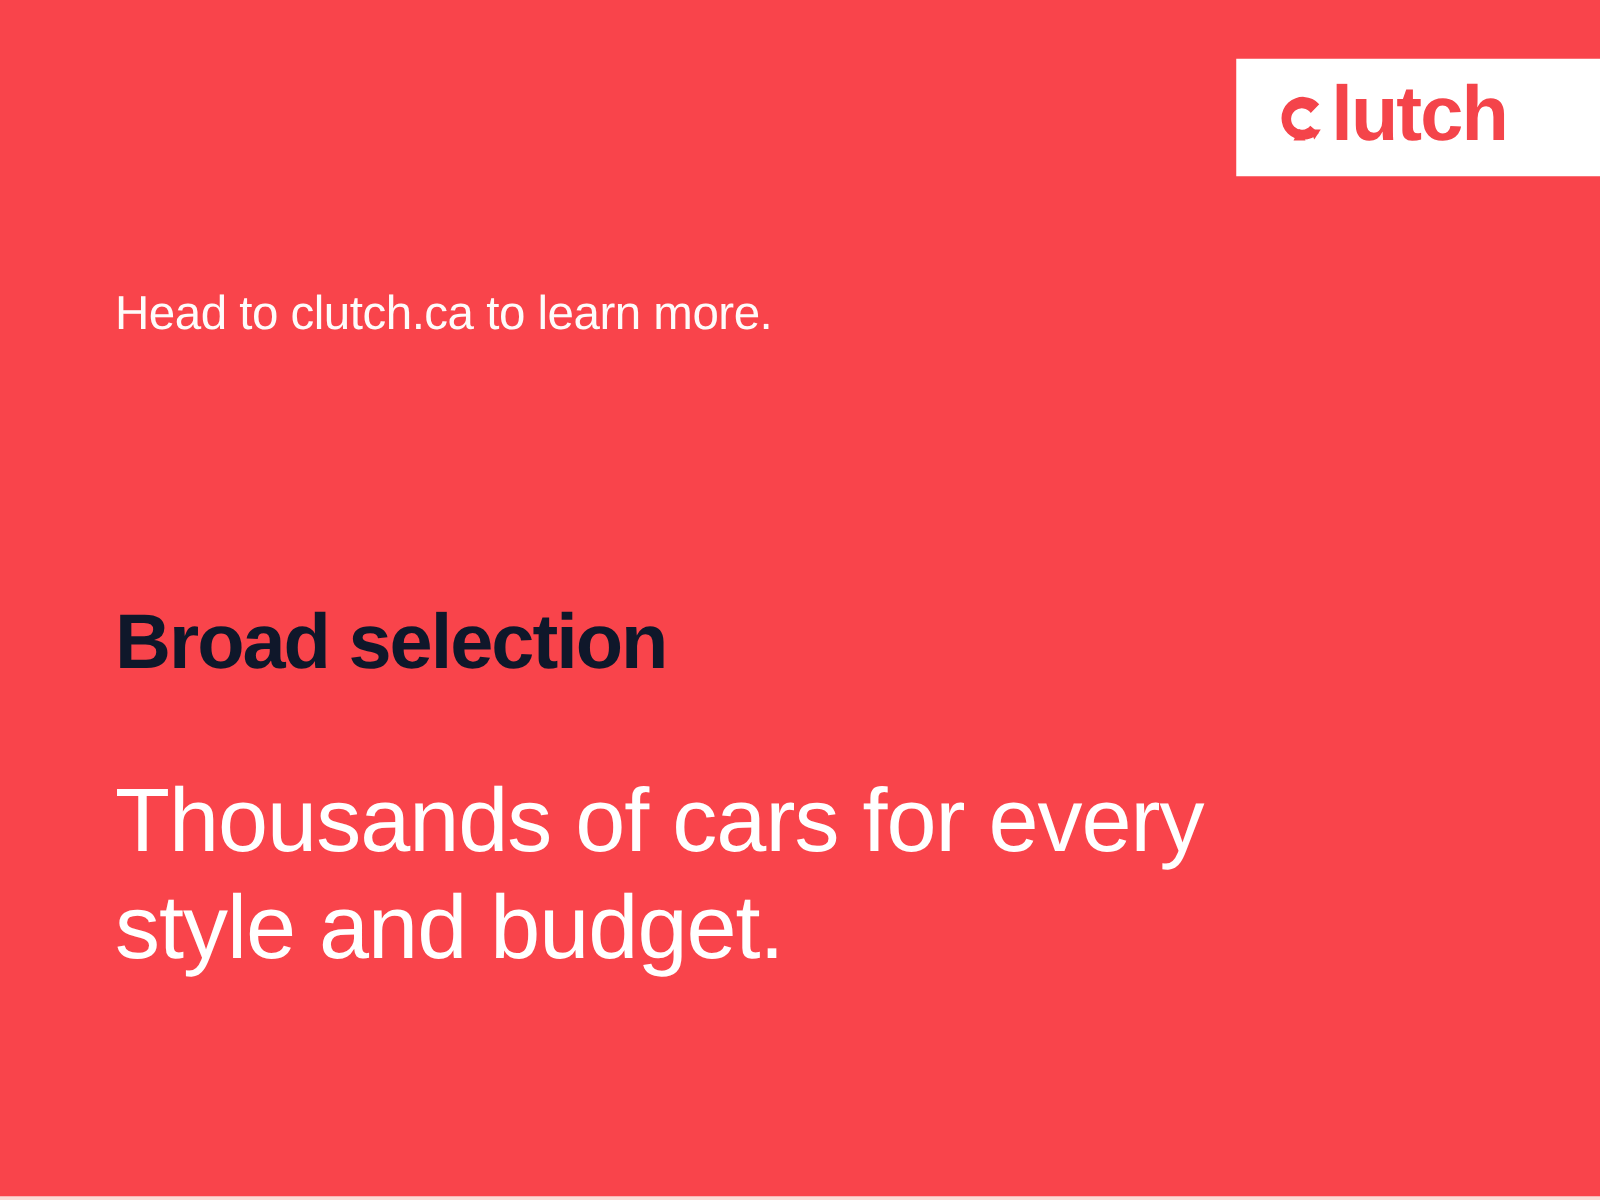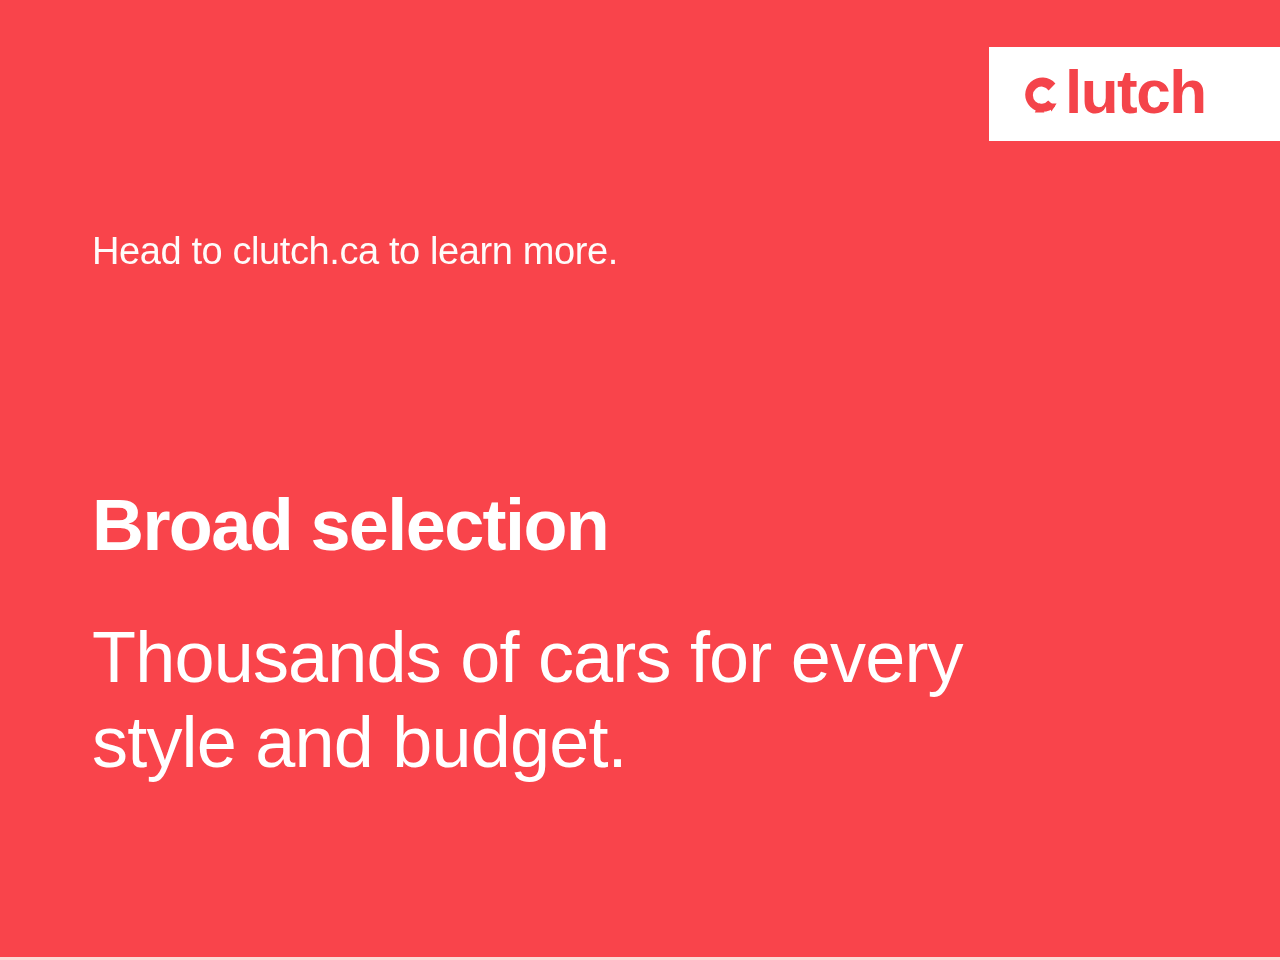--- a/index.html
+++ b/index.html
@@ -83,23 +83,23 @@
     letter-spacing: -0.4px;
     line-height: 1.2;
     white-space: nowrap;
     margin-top: 32px;
   }
 
   .headline {
     position: absolute;
     left: 92px;
     top: 438px;
-    font-size: 72px;
+    font-size: 62px;
     font-weight: bold;
-    color: #ffffff;
+    color: #0f172a;
     letter-spacing: -1.6px;
     line-height: 1.1;
     white-space: nowrap;
   }
 
   .subhead {
     position: absolute;
     left: 92px;
     top: 543px;
     width: 950px;

